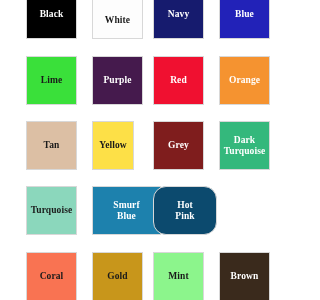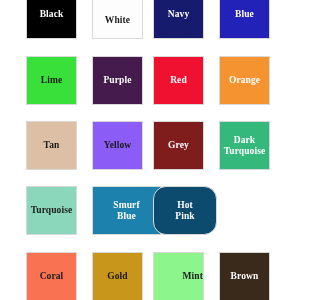--- a/index.html
+++ b/index.html
@@ -67,21 +67,21 @@
     </div>
     <div class="swatch bordered" style="left: 153px; top: 56px; width: 51px; height: 49px; background: rgb(240, 16, 48);">
       <span class="swatch-label" style="color: rgb(255, 255, 255);">Red</span>
     </div>
     <div class="swatch bordered" style="left: 219px; top: 56px; width: 51px; height: 49px; background: rgb(245, 147, 48);">
       <span class="swatch-label" style="color: rgb(255, 255, 255);">Orange</span>
     </div>
     <div class="swatch bordered" style="left: 26px; top: 121px; width: 51px; height: 49px; background: rgb(220, 191, 164);">
       <span class="swatch-label" style="color: rgb(26, 26, 26);">Tan</span>
     </div>
-    <div class="swatch bordered" style="left: 92px; top: 121px; width: 51px; height: 49px; background: #8b5cf6;">
+    <div class="swatch bordered" style="left: 92px; top: 121px; width: 42px; height: 49px; background: #fde047;">
       <span class="swatch-label" style="color: rgb(26, 26, 26);">Yellow</span>
     </div>
     <div class="swatch bordered" style="left: 153px; top: 121px; width: 51px; height: 49px; background: #7f1d1d;">
       <span class="swatch-label" style="color: rgb(255, 255, 255);">Grey</span>
     </div>
     <div class="swatch bordered" style="left: 219px; top: 121px; width: 51px; height: 49px; background: rgb(52, 184, 124);">
       <span class="swatch-label" style="color: rgb(255, 255, 255);">Dark
 Turquoise</span>
     </div>
     <div class="swatch bordered" style="left: 26px; top: 186px; width: 51px; height: 49px; background: rgb(139, 215, 188);">
@@ -94,19 +94,19 @@
     <div class="swatch bordered" style="left: 153px; top: 186px; width: 64px; height: 49px; background: #0c4a6e; border-radius: 13px;">
       <span class="swatch-label" style="color: rgb(255, 255, 255);">Hot
 Pink</span>
     </div>
     <div class="swatch bordered" style="left: 26px; top: 252px; width: 51px; height: 49px; background: rgb(249, 115, 82);">
       <span class="swatch-label" style="color: rgb(26, 26, 26);">Coral</span>
     </div>
     <div class="swatch bordered" style="left: 92px; top: 252px; width: 51px; height: 49px; background: rgb(200, 150, 27);">
       <span class="swatch-label" style="color: rgb(26, 26, 26);">Gold</span>
     </div>
-    <div class="swatch bordered" style="left: 153px; top: 252px; width: 51px; height: 49px; background: rgb(140, 245, 140); text-align: right;">
+    <div class="swatch bordered" style="left: 153px; top: 252px; width: 51px; height: 49px; background: rgb(140, 245, 140);">
       <span class="swatch-label" style="color: rgb(26, 26, 26);">Mint</span>
     </div>
     <div class="swatch bordered" style="left: 219px; top: 252px; width: 51px; height: 49px; background: rgb(58, 42, 28);">
       <span class="swatch-label" style="color: rgb(255, 255, 255);">Brown</span>
     </div>
   </div>
 
 </body></html>

